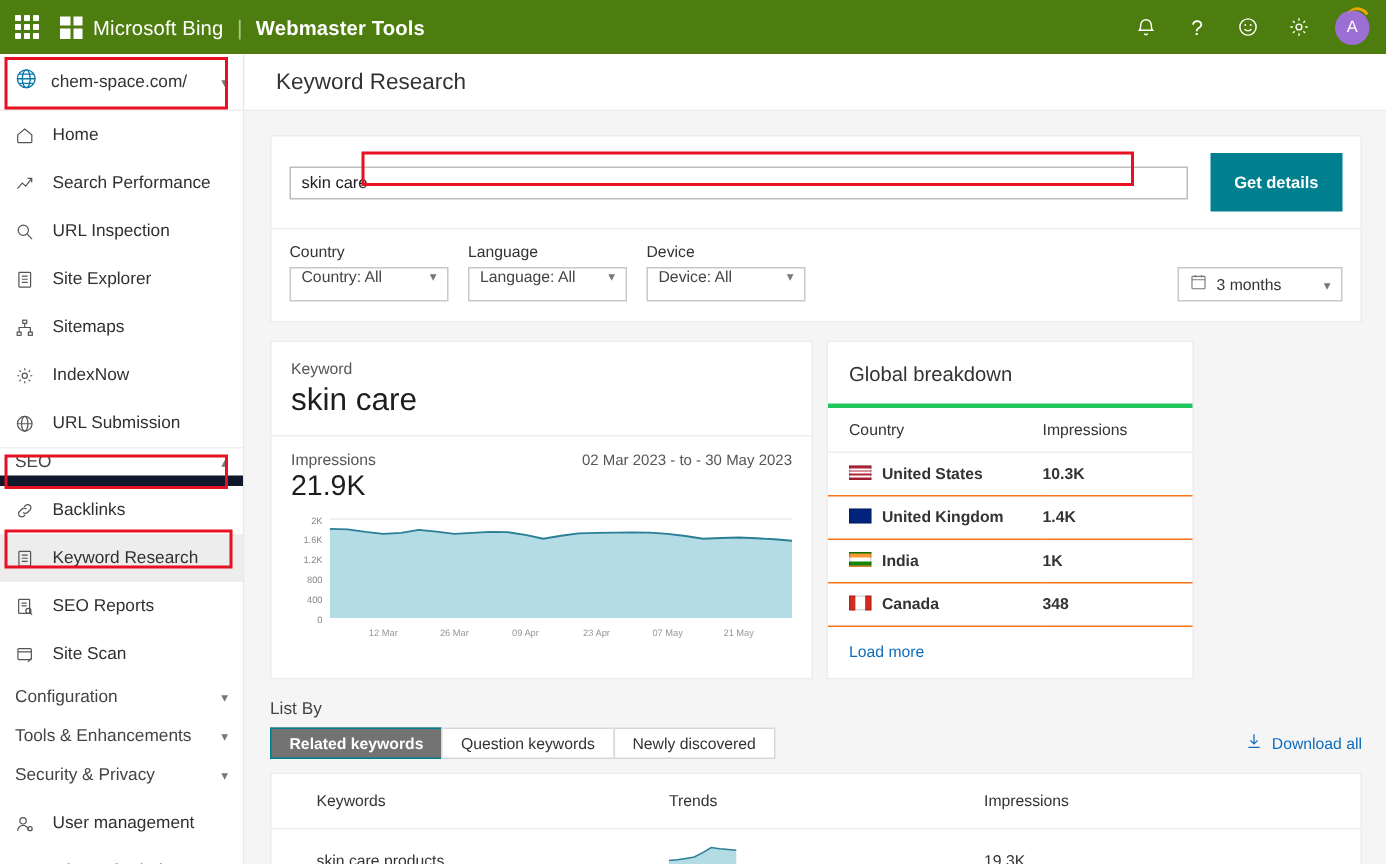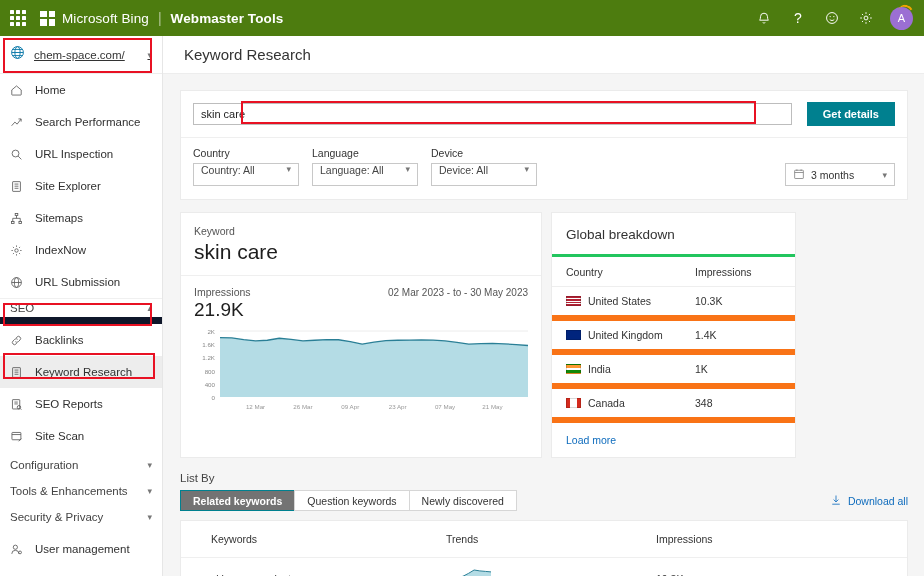--- a/index.html
+++ b/index.html
@@ -42,21 +42,21 @@
     border-radius: 9px 9px 0 0; transform: rotate(18deg);}
 
   
   .sidebar {
     position: absolute; top: 36px; left: 0; width: 163px; height: 540px;
     background: #fff; border-right: 1px solid #e6e6e6;
     overflow: hidden;
   }
   .site-selector {
     height: 38px; display: flex; align-items: center; padding: 0 10px;
-    border-bottom: 1px solid #ededed; cursor: pointer; text-decoration: underline;
+    border-bottom: 1px solid #ededed; cursor: pointer;
   }
   .site-selector .sname { font-size: 11.5px; color: #333; margin-left: 9px; flex: 1; }
   .chev { font-size: 9px; color: #777; }
   .nav-item {
     height: 32px; display: flex; align-items: center; padding: 0 10px;
     font-size: 11.5px; color: #303030; cursor: pointer;
   }
   .nav-item .ico { width: 18px; display: flex; align-items: center; justify-content: flex-start;
     color: #555; flex: none; }
   .nav-item .lbl { margin-left: 7px; }
@@ -76,21 +76,21 @@
   .page-title { font-size: 15px; color: #333; }
   .content { padding: 16px 16px 0 17px; }
 
   
   .search-card { background: #fff; border: 1px solid #ebebeb; }
   .search-row { display: flex; align-items: center; padding: 11px 12px;
      border-bottom: 1px solid #efefef; }
   .search-input { flex: 1; height: 22px; border: 1px solid #bdbdbd; background:#fff;
      font-size: 11px; padding: 0 7px; font-family: "Liberation Sans", sans-serif; color:#222; outline:none;}
   .btn-primary { margin-left: 15px; background: #00808f; color: #fff; border: none;
-     height: 24px; padding: 0 16px; font-size: 11px; cursor: pointer;
+     height: 39px; padding: 0 16px; font-size: 11px; cursor: pointer;
      font-family: "Liberation Sans", sans-serif; font-weight: bold; }
   .filters { display: flex; align-items: flex-end; padding: 9px 12px 13px 12px; }
   .filter { margin-right: 13px; }
   .filter-label { font-size: 10.5px; color: #333; margin-bottom: 4px; }
   .select { width: 106px; height: 23px; border: 1px solid #c8c8c8; background: #fff;
     font-size: 10.5px; color: #444; display: flex; align-items: flex-start;
     padding: 0 7px; justify-content: space-between; cursor: pointer; }
   .daterange { margin-left: auto; width: 110px; height: 23px; border: 1px solid #c8c8c8;
     background: #fff; font-size: 10.5px; color: #333; display: flex; align-items: center;
     padding: 0 7px; cursor: pointer; }
@@ -110,21 +110,21 @@
   .chart-wrap { margin-top: 6px; position: relative; height: 86px; }
 
   .gb-card { width: 245px; background: #fff; border: 1px solid #ebebeb; }
   .gb-title { font-size: 13.5px; color: #333; padding: 14px 14px 12px 14px;
     border-bottom: 3px solid #22c55e; }
   .gb-table { width: 100%; border-collapse: collapse; }
   .gb-table th { font-size: 10.5px; font-weight: normal; color: #333; text-align: left;
     padding: 9px 0 8px 14px; border-bottom: 1px solid #eee; }
   .gb-table th.c2, .gb-table td.c2 { padding-left: 0; width: 100px; }
   .gb-table td { font-size: 10.5px; color: #333; padding: 8px 0 8px 14px;
-    border-bottom: 6px solid #f97316; }
+    border-bottom: 1px solid #f97316; font-weight: bold; }
   .flag { display: inline-block; width: 15px; height: 10px; vertical-align: -1px;
     margin-right: 7px; border: 0.5px solid rgba(0,0,0,.15); }
   .load-more { font-size: 10.5px; color: #0f6cbd; padding: 11px 14px; cursor: pointer; }
 
   
   .listby-label { font-size: 11.5px; color: #444; margin-top: 14px; margin-bottom: 6px; }
   .tabs-row { display: flex; align-items: center; }
   .tab { height: 21px; border: 1px solid #d6d6d6; background: #fff; font-size: 10.5px;
     color: #333; display: flex; align-items: center; padding: 0 12px; cursor: pointer;
     margin-right: -1px; }

